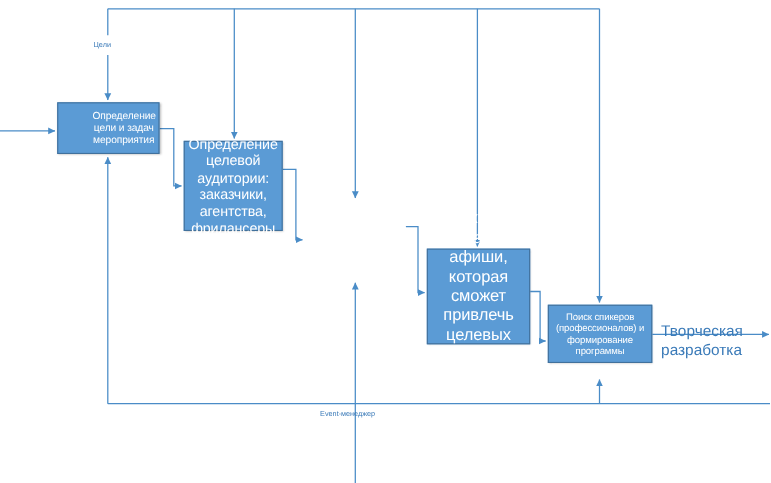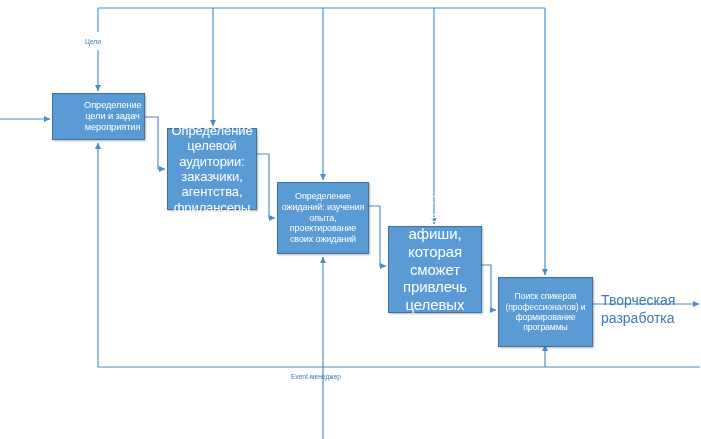--- a/index.html
+++ b/index.html
@@ -102,29 +102,26 @@
   </svg>
 
   <div class="node" style="left:52px; top:93px; width:93px; height:47px; font-size:9.3px;padding-left:31px;">
     <span>Определение цели и задач мероприятия</span>
   </div>
 
   <div class="node" style="left:167px; top:128px; width:90px; height:82px; font-size:13px;">
     <span>Определение целевой аудитории: заказчики, агентства, фрилансеры</span>
   </div>
 
-  <div class="node" style="left:277px; top:182px; width:92px; height:72px; font-size:9px;">
-    <span>Определение ожиданий: изучения опыта, проектирование своих ожиданий</span>
-  </div>
 
   <div class="node" style="left:388px; top:226px; width:94px; height:87px; font-size:15px;">
     <span>Проектирование дизайна афиши, которая сможет привлечь целевых участников по шаблону</span>
   </div>
 
-  <div class="node" style="left:498px; top:277px; width:95px; height:70px; font-size:8.7px;">
+  <div class="node" style="left:498px; top:277px; width:95px; height:53px; font-size:8.7px;">
     <span>Поиск спикеров (профессионалов) и формирование программы</span>
   </div>
 
   <div class="edge-label" style="left:85px; top:38px; font-size:6.6px;">Цели</div>
 
   <div class="edge-label" style="left:291px; top:373px; font-size:6.6px;">Event-менеджер</div>
 
   <div class="edge-label" style="left:601px; top:292px; font-size:14px;">Творческая
 разработка</div>
 

